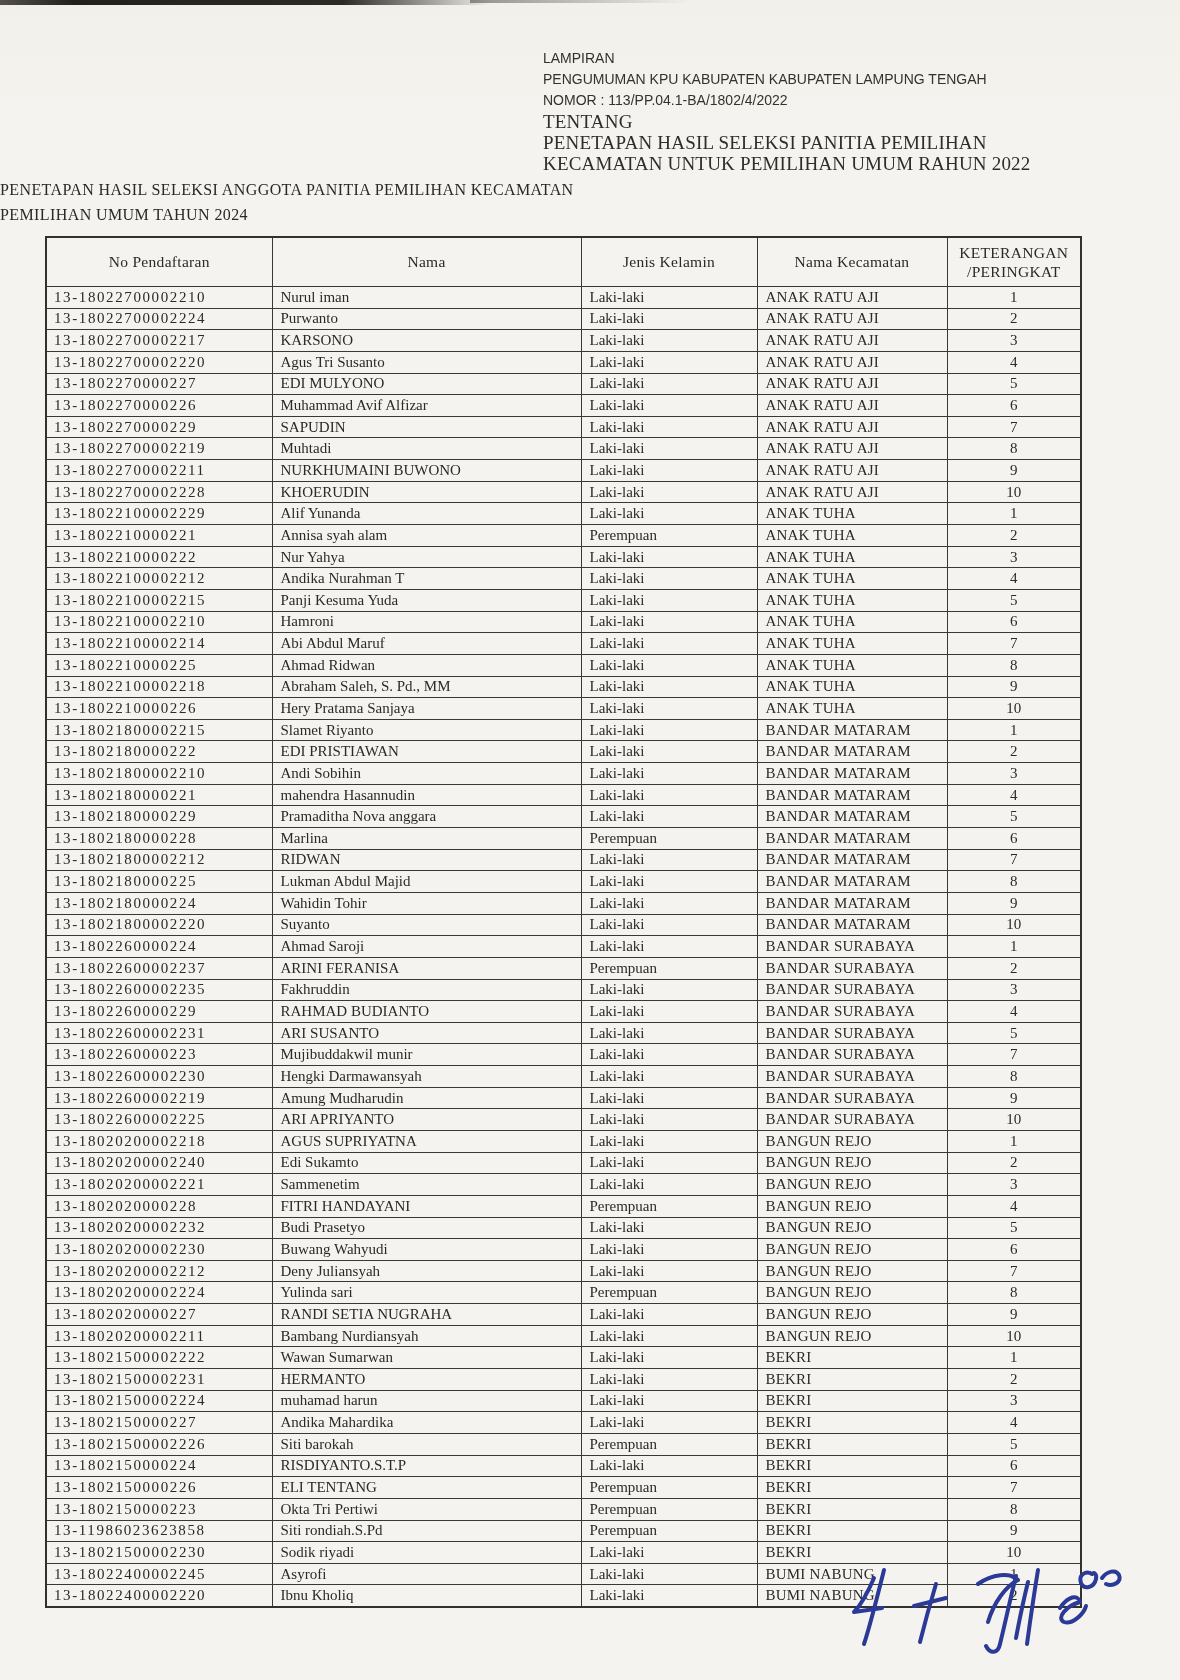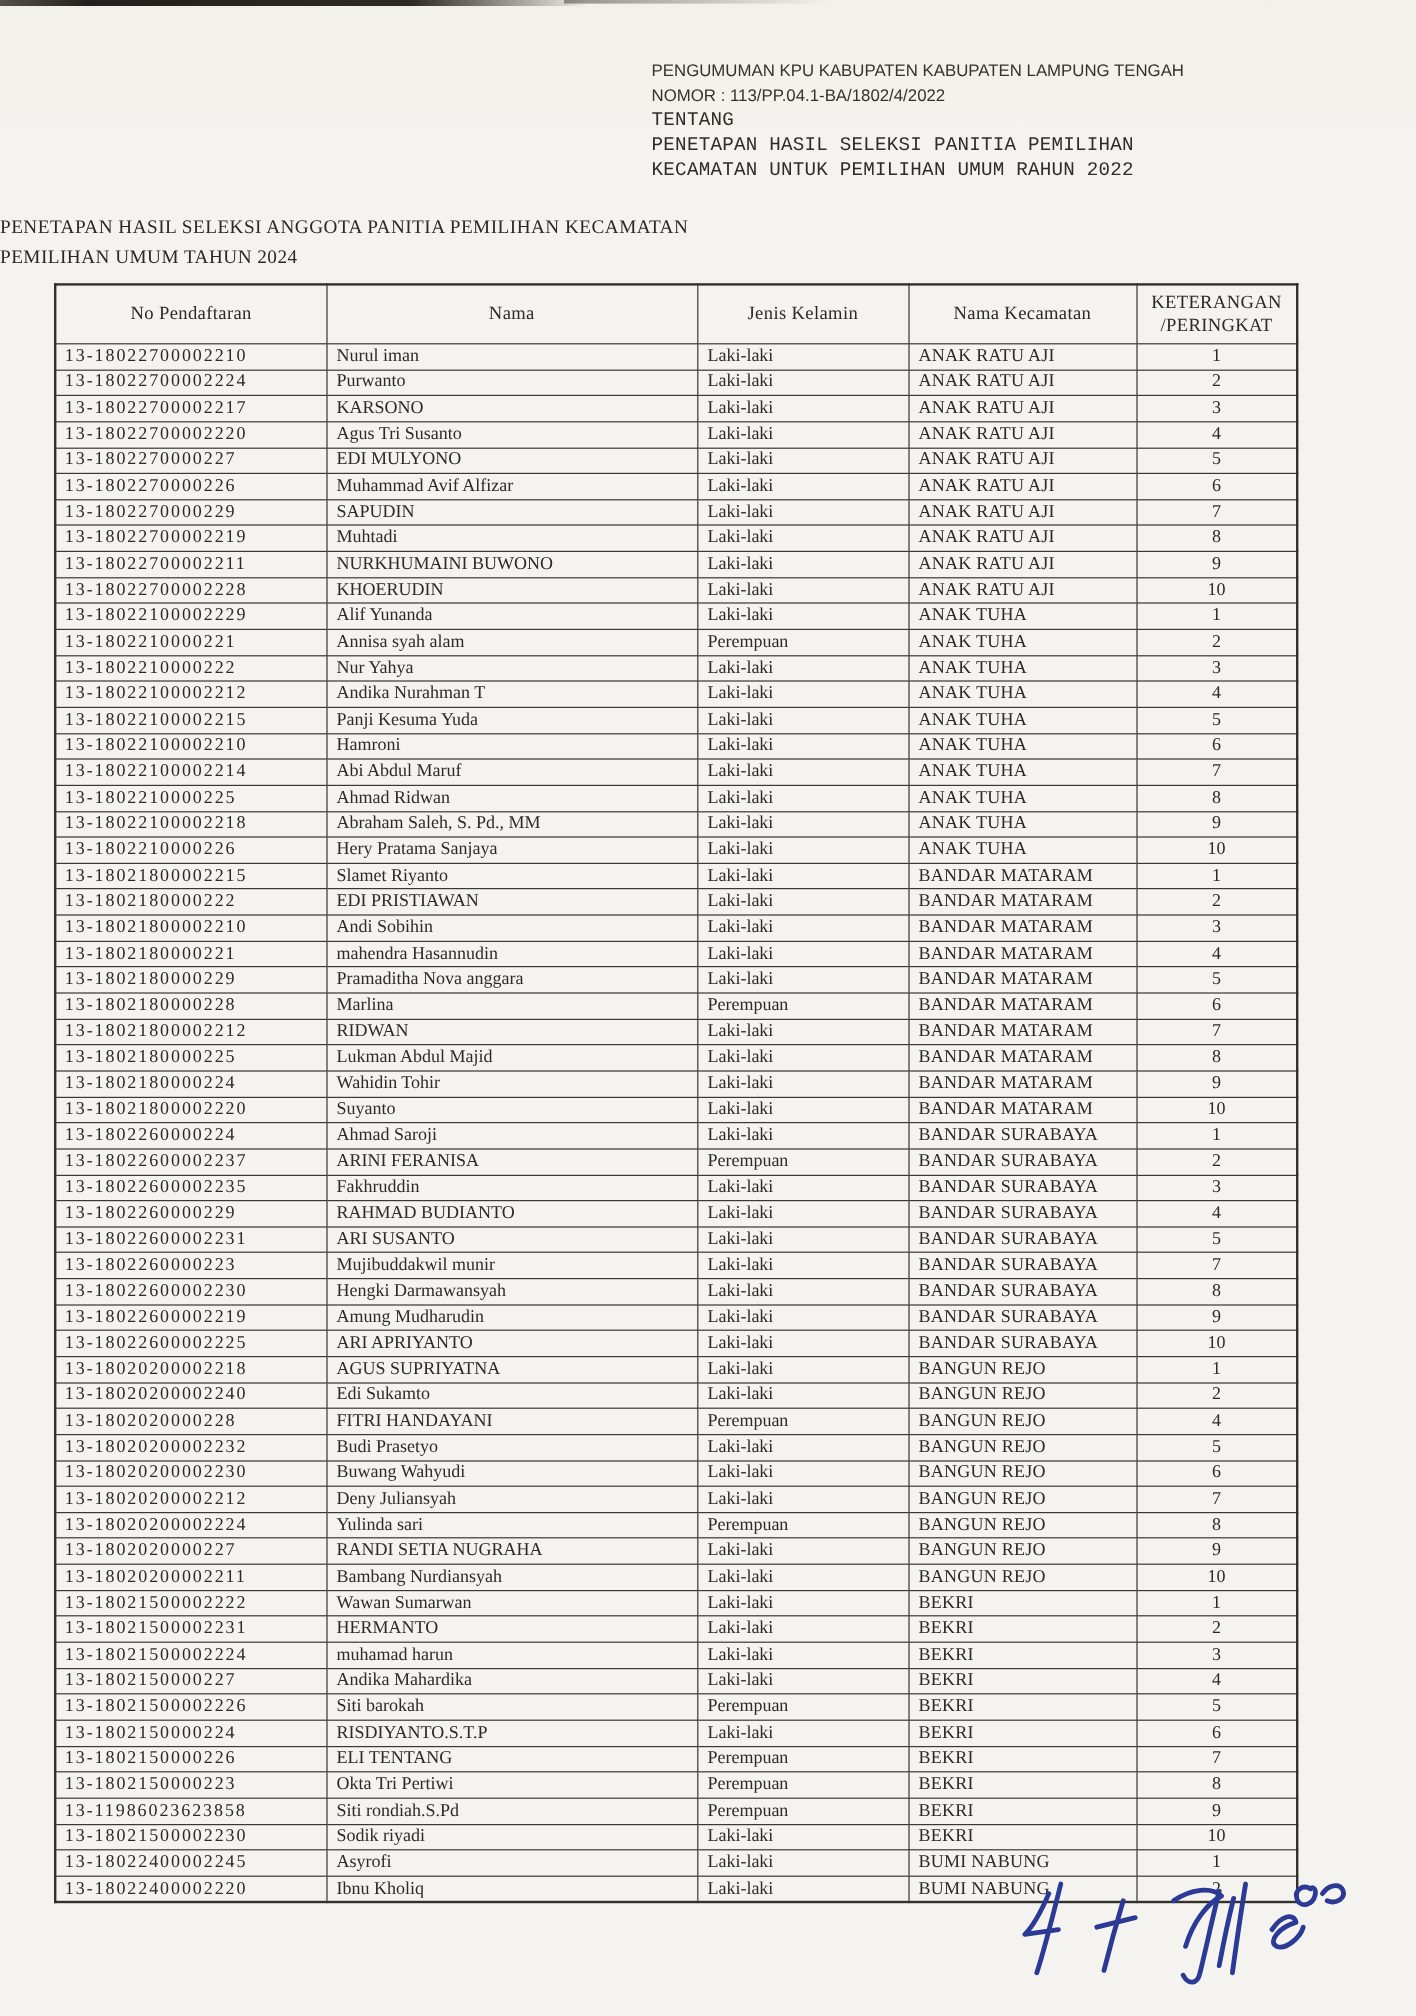--- a/index.html
+++ b/index.html
@@ -20,22 +20,22 @@
   }
   .hdr{
     position:absolute;left:543px;top:48px;
     white-space:nowrap;
   }
   .hdr-sans{
     font-family:"Liberation Sans",sans-serif;
     font-size:14px;line-height:21px;color:#33322d;
   }
   .hdr-serif{
-    font-family:Liberation Mono, monospace;
-    font-size:16px;line-height:21px;color:#2e2d28;letter-spacing:.2px;
+    font-family:Liberation Serif, serif;
+    font-size:19px;line-height:21px;color:#2e2d28;letter-spacing:.2px;
   }
   .doc-title{
     position:absolute;left:0;top:177px;width:1062px;
     text-align:left;
     font-family:"Liberation Serif",serif;
     font-size:16px;line-height:25px;color:#2a2925;letter-spacing:.4px;
   }
   table.results{
     position:absolute;left:45px;top:236px;
     width:1035px;
@@ -78,20 +78,21 @@
 </style>
 </head>
 <body>
 
 <div class="paper">
 
   <div class="scan-strip"></div>
   <div class="scan-strip2"></div>
 
   <div class="hdr">
+    <div class="hdr-sans">LAMPIRAN</div>
     <div class="hdr-sans">PENGUMUMAN KPU KABUPATEN KABUPATEN LAMPUNG TENGAH</div>
     <div class="hdr-sans">NOMOR : 113/PP.04.1-BA/1802/4/2022</div>
     <div class="hdr-serif">TENTANG</div>
     <div class="hdr-serif">PENETAPAN HASIL SELEKSI PANITIA PEMILIHAN</div>
     <div class="hdr-serif">KECAMATAN UNTUK PEMILIHAN UMUM RAHUN 2022</div>
   </div>
 
   <div class="doc-title">
     <div>PENETAPAN HASIL SELEKSI ANGGOTA PANITIA PEMILIHAN KECAMATAN</div>
     <div>PEMILIHAN UMUM TAHUN 2024</div>
@@ -401,20 +402,27 @@
           <td class="c5">1</td>
         </tr>
         <tr>
           <td class="c1">13-18020200002240</td>
           <td class="c2">Edi Sukamto</td>
           <td class="c3">Laki-laki</td>
           <td class="c4">BANGUN REJO</td>
           <td class="c5">2</td>
         </tr>
         <tr>
+          <td class="c1">13-18020200002221</td>
+          <td class="c2">Sammenetim</td>
+          <td class="c3">Laki-laki</td>
+          <td class="c4">BANGUN REJO</td>
+          <td class="c5">3</td>
+        </tr>
+        <tr>
           <td class="c1">13-1802020000228</td>
           <td class="c2">FITRI HANDAYANI</td>
           <td class="c3">Perempuan</td>
           <td class="c4">BANGUN REJO</td>
           <td class="c5">4</td>
         </tr>
         <tr>
           <td class="c1">13-18020200002232</td>
           <td class="c2">Budi Prasetyo</td>
           <td class="c3">Laki-laki</td>

